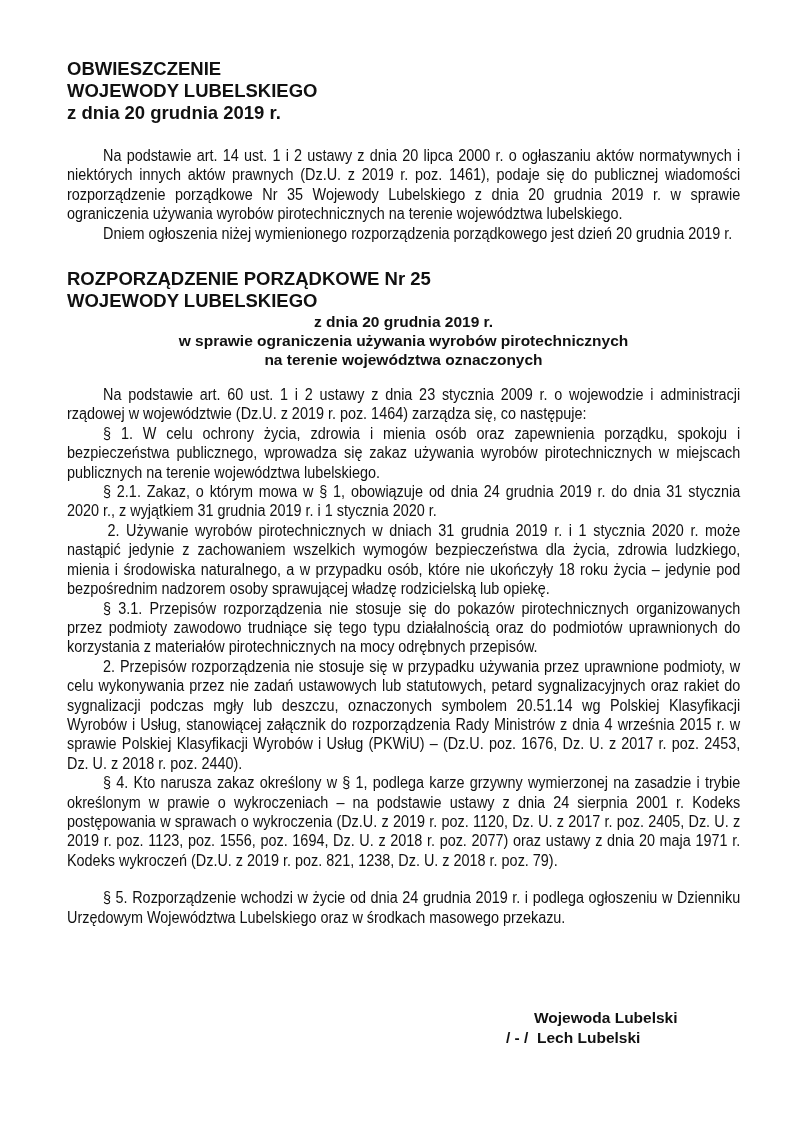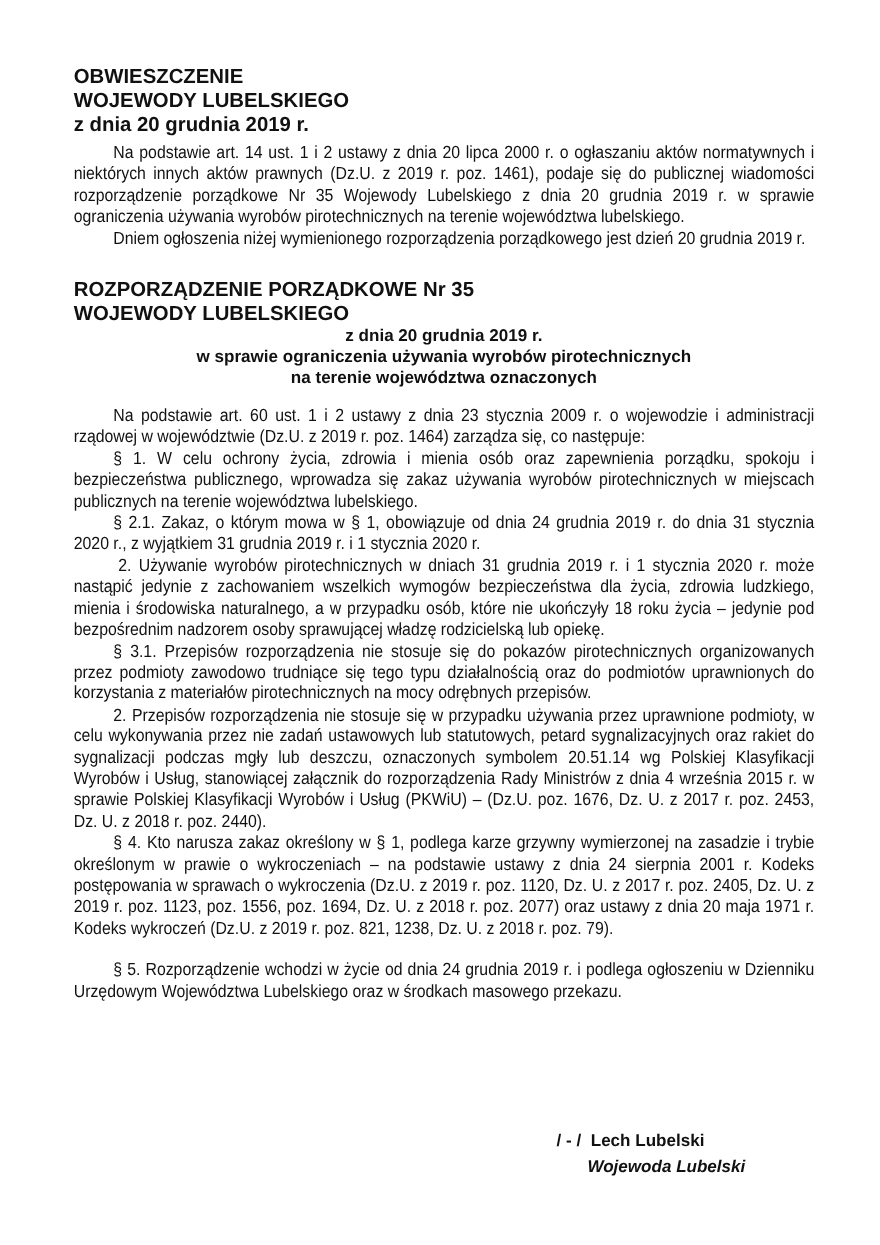--- a/index.html
+++ b/index.html
@@ -3,21 +3,21 @@
 <meta charset="utf-8">
 <style>
   html, body { margin:0; padding:0; background:#ffffff; }
   body { width:800px; height:1132px; position:relative; overflow:hidden; color:#111; }
   .page { position:absolute; left:67px; top:58px; width:673px; font-family:"Liberation Sans", sans-serif; }
   .title { font-weight:bold; font-size:18.5px; line-height:22px; margin:0; }
   .subtitle { text-align:center; font-weight:bold; font-size:15.5px; line-height:19px; margin:0; }
   p.para { margin:0; font-size:16px; line-height:19.4px; text-align:justify; text-indent:40px; transform:scaleX(0.9); transform-origin:left top; width:748px; }
   p.para.deep { text-indent:45px; }
   p.para.hang { padding-left:40px; text-indent:0; width:708px; }
-  .block1 { margin-top:6px; }
+  .block1 { margin-top:22px; }
   .block2 { margin-top:25px; }
   .block3 { margin-top:16px; }
   .gap { height:18px; }
   .sign { position:absolute; font-family:"Liberation Sans", sans-serif; font-weight:bold; font-size:15.5px; line-height:19px; }
 </style>
 </head>
 <body>
 
 <div class="page">
   <div>
@@ -25,37 +25,37 @@
     <h1 class="title">WOJEWODY LUBELSKIEGO</h1>
     <h1 class="title">z dnia 20 grudnia 2019 r.</h1>
   </div>
 
   <div class="block1">
     <p class="para">Na podstawie art. 14 ust. 1 i 2 ustawy z dnia 20 lipca 2000 r. o ogłaszaniu aktów normatywnych i niektórych innych aktów prawnych (Dz.U. z 2019 r. poz. 1461), podaje się do publicznej wiadomości rozporządzenie porządkowe Nr 35 Wojewody Lubelskiego z dnia 20 grudnia 2019 r. w sprawie ograniczenia używania wyrobów pirotechnicznych na terenie województwa lubelskiego.</p>
     <p class="para hang">Dniem ogłoszenia niżej wymienionego rozporządzenia porządkowego jest dzień 20 grudnia 2019 r.</p>
   </div>
 
   <div class="block2">
-    <h1 class="title">ROZPORZĄDZENIE PORZĄDKOWE Nr 35</h1>
+    <h1 class="title">ROZPORZĄDZENIE PORZĄDKOWE Nr 25</h1>
     <h1 class="title">WOJEWODY LUBELSKIEGO</h1>
     <h2 class="subtitle">z dnia 20 grudnia 2019 r.</h2>
     <h2 class="subtitle">w sprawie ograniczenia używania wyrobów pirotechnicznych</h2>
     <h2 class="subtitle">na terenie województwa oznaczonych</h2>
   </div>
 
   <div class="block3">
     <p class="para">Na podstawie art. 60 ust. 1 i 2 ustawy z dnia 23 stycznia 2009 r. o wojewodzie i administracji rządowej w województwie (Dz.U. z 2019 r. poz. 1464)  zarządza się, co następuje:</p>
     <p class="para">§ 1. W celu ochrony życia, zdrowia i mienia osób oraz zapewnienia porządku, spokoju i bezpieczeństwa publicznego, wprowadza się zakaz używania wyrobów pirotechnicznych w miejscach publicznych na terenie województwa lubelskiego.</p>
     <p class="para">§ 2.1. Zakaz, o którym mowa w § 1, obowiązuje od dnia 24 grudnia 2019 r. do dnia 31 stycznia 2020 r., z wyjątkiem 31 grudnia 2019 r. i 1 stycznia 2020 r.</p>
     <p class="para deep">2. Używanie wyrobów pirotechnicznych w dniach 31 grudnia 2019 r. i 1 stycznia 2020 r. może nastąpić jedynie z zachowaniem wszelkich wymogów bezpieczeństwa dla życia, zdrowia ludzkiego, mienia i środowiska naturalnego, a w przypadku osób, które nie ukończyły 18 roku życia – jedynie pod bezpośrednim nadzorem osoby sprawującej władzę rodzicielską lub opiekę.</p>
     <p class="para">§ 3.1. Przepisów rozporządzenia nie stosuje się do pokazów pirotechnicznych organizowanych przez podmioty zawodowo trudniące się tego typu działalnością oraz do podmiotów uprawnionych do korzystania z materiałów pirotechnicznych na mocy odrębnych przepisów.</p>
     <p class="para">2. Przepisów rozporządzenia nie stosuje się w przypadku używania przez uprawnione podmioty, w celu wykonywania przez nie zadań ustawowych lub statutowych, petard sygnalizacyjnych oraz rakiet do sygnalizacji podczas mgły lub deszczu, oznaczonych symbolem 20.51.14 wg Polskiej Klasyfikacji Wyrobów i Usług, stanowiącej załącznik do rozporządzenia Rady Ministrów z dnia 4 września 2015 r. w sprawie Polskiej Klasyfikacji Wyrobów i Usług (PKWiU) – (Dz.U. poz. 1676, Dz. U. z 2017 r. poz. 2453, Dz. U. z 2018 r. poz. 2440).</p>
     <p class="para">§ 4. Kto narusza zakaz określony w § 1, podlega karze grzywny wymierzonej na zasadzie i trybie określonym w prawie o wykroczeniach – na podstawie ustawy z dnia 24 sierpnia 2001 r. Kodeks postępowania w sprawach o wykroczenia (Dz.U. z 2019 r. poz. 1120, Dz. U. z 2017 r. poz. 2405, Dz. U. z 2019 r. poz. 1123, poz. 1556, poz. 1694, Dz. U. z 2018 r. poz. 2077) oraz ustawy z dnia 20 maja 1971 r. Kodeks wykroczeń (Dz.U. z 2019 r. poz. 821, 1238, Dz. U. z 2018 r. poz. 79).</p>
     <div class="gap"></div>
     <p class="para">§ 5. Rozporządzenie wchodzi w życie od dnia 24 grudnia 2019 r. i podlega ogłoszeniu w Dzienniku Urzędowym Województwa Lubelskiego oraz w środkach masowego przekazu.</p>
   </div>
 </div>
 
-<div class="sign" style="left:534px; top:1051px;font-style:italic;">Wojewoda Lubelski</div>
+<div class="sign" style="left:534px; top:1008px;">Wojewoda Lubelski</div>
 <div class="sign" style="left:506px; top:1028px;">
   <span>/ - /</span>&nbsp;
   <span>Lech Lubelski</span>
 </div>
 
 </body></html>

